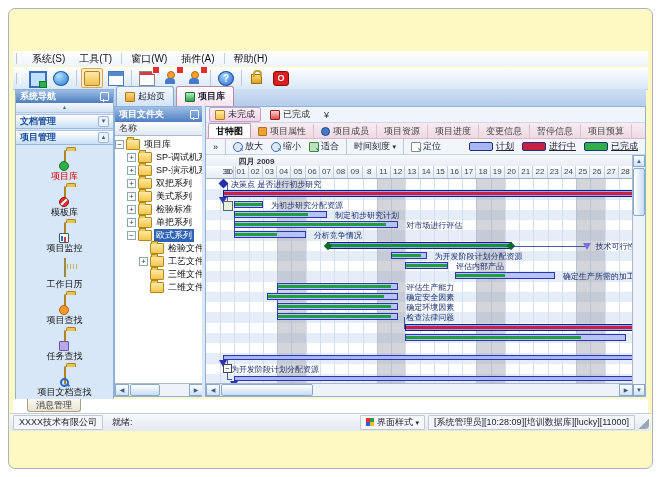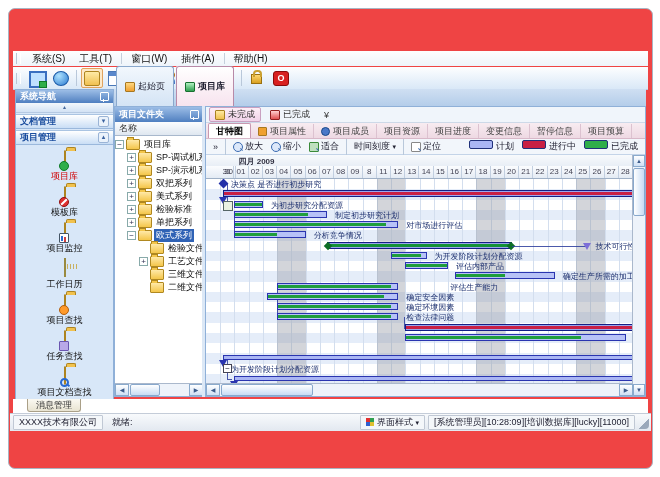--- a/index.html
+++ b/index.html
@@ -1,17 +1,17 @@
 <!DOCTYPE html>
 <html><head>
 <meta charset="utf-8">
 <style>
   html,body{margin:0;padding:0;}
   body{width:660px;height:477px;background:#fff;font-family:"Liberation Sans","DejaVu Sans",sans-serif;position:relative;overflow:hidden;}
-  .frame{position:absolute;left:8px;top:8px;width:643px;height:459px;border:1px solid #a9b4c2;border-radius:7px;background:#ef4444;overflow:hidden;}
+  .frame{position:absolute;left:8px;top:8px;width:643px;height:459px;border:1px solid #a9b4c2;border-radius:7px;background:#fef9c3;overflow:hidden;}
   
   .menubar{position:absolute;left:4px;right:4px;top:42px;height:15px;display:flex;align-items:center;background:linear-gradient(#fefefe,#eef4fa);font-size:10px;color:#111;}
   .grip{width:3px;height:11px;border-left:1px solid #b9c6d6;border-right:1px solid #fff;margin:0 4px 0 3px;}
   .mitem{padding:1px 7px;cursor:default;}
   .msep{width:1px;height:11px;background:#c4cfdc;margin:0 2px;}
   .toolbar{position:absolute;left:4px;right:4px;top:58px;height:22px;display:flex;align-items:center;background:linear-gradient(#fdfeff,#d9e8f7);border-bottom:1px solid #b6cbe2;}
   .tsep{width:1px;height:16px;background:#b9c8da;margin:0 3px;}
   .tbtn{width:20px;height:18px;margin:0 1px;position:relative;border:1px solid transparent;border-radius:2px;}
   .tbtn.active{border-color:#e0a35e;background:#fde9c9;}
   .ti{position:absolute;left:2px;top:2px;width:14px;height:13px;}
@@ -60,21 +60,21 @@
   .ov-mag{background:transparent;border:2px solid #2a6ad0;width:5px;height:5px;}
   .ov-mag::after{content:'';position:absolute;left:4px;top:4px;width:4px;height:2px;background:#2a6ad0;transform:rotate(45deg);}
   .ov-fold2{background:#b9a8e8;border:1px solid #6a55b0;border-radius:1px;}
   .cal{position:relative;width:17px;height:13px;background:#fff;border:1px solid #998a40;margin:3px auto 0;}
   .cal::before{content:'';position:absolute;left:0;right:0;top:0;height:3px;background:#e8b830;}
   .cal::after{content:'';position:absolute;left:2px;top:5px;width:11px;height:5px;background:repeating-linear-gradient(90deg,#c8b060 0 1px,transparent 1px 3px);}
   .side-partial{height:12px;background:linear-gradient(#fdf6e4,#ecd9a8);border-top:1px solid #b8a060;display:flex;align-items:center;justify-content:flex-end;padding:0 2px;}
   
   .content{position:absolute;left:101px;right:2px;top:0;height:100%;}
   .doctabs{position:absolute;left:0;right:0;top:0;height:17px;background:linear-gradient(#cfdff2,#b4cdea);border-bottom:1px solid #8aa8cc;display:flex;align-items:flex-end;padding-left:2px;}
-  .dtab{height:15px;display:flex;align-items:center;padding:12px 8px;font-size:9px;color:#223;border:1px solid #8aa8cc;border-bottom:none;border-radius:3px 3px 0 0;background:linear-gradient(#f2f7fd,#d4e4f5);margin-right:2px;}
+  .dtab{height:15px;display:flex;align-items:center;padding:2px 8px;font-size:9px;color:#223;border:1px solid #8aa8cc;border-bottom:none;border-radius:3px 3px 0 0;background:linear-gradient(#f2f7fd,#d4e4f5);margin-right:2px;}
   .dtab.active{background:linear-gradient(#fff,#f7e3ee);border-color:#b88aa8;font-weight:bold;}
   .dtico{width:8px;height:8px;margin-right:3px;border-radius:1px;}
   .dtico.orange{background:linear-gradient(#ffd880,#f0a030);border:1px solid #a87820;}
   .dtico.green{background:linear-gradient(#b0f0c0,#30a050);border:1px solid #187030;}
   .bodysplit{position:absolute;left:0;right:0;top:17px;bottom:0;}
   
   .treepanel{position:absolute;left:0;top:0;bottom:0;width:88px;border:1px solid #8fb0d8;display:flex;flex-direction:column;background:#fff;}
   .tp-head{height:15px;background:linear-gradient(#9cbde6,#4f7fc0);color:#fff;font-size:9px;font-weight:bold;display:flex;align-items:center;padding:0 4px;}
   .tp-head .sp{flex:1;}
   .tp-col{height:13px;background:linear-gradient(#fcfdfe,#dfe7f0);border-bottom:1px solid #a8b8cc;font-size:9px;color:#333;padding:0 4px;line-height:13px;}
@@ -104,21 +104,21 @@
   .gtab.active{background:#fff;border:1px solid #c898b0;border-bottom:none;border-radius:2px 2px 0 0;color:#000;font-weight:bold;}
   .gtico{width:7px;height:7px;margin-right:3px;border-radius:1px;}
   .gtico.orange{background:#f0a030;border:1px solid #a87820;}
   .gtico.people{background:#4a78c8;border:1px solid #1a4888;border-radius:50%;}
   .gtoolbar{height:15px;background:#f2f6fb;border-bottom:1px solid #c4d4e8;display:flex;align-items:center;font-size:9px;color:#223;padding:0 3px;}
   .gtb{display:flex;align-items:center;padding:0 4px;height:13px;}
   .gico{width:8px;height:8px;border-radius:50%;border:1px solid #3a6ab0;background:#dce8fa;margin-right:2px;position:relative;}
   .gico::after{content:'';position:absolute;left:6px;top:6px;width:3px;height:1px;background:#3a6ab0;transform:rotate(45deg);}
   .gico.fit{border-radius:1px;background:#bfe0bf;border-color:#3a8a3a;}
   .gico.loc{border-radius:1px;background:#fff;border-color:#888;}
-  .legend{margin-left:auto;display:flex;font-size:9px;color:#223;padding-right:4px;}
+  .legend{margin-left:auto;display:flex;align-items:center;font-size:9px;color:#223;padding-right:4px;text-decoration:underline;}
   .lg-swatch{width:22px;height:7px;border:1px solid #20307a;border-radius:2px;margin:0 3px 0 8px;}
   .ganttbody{flex:1;position:relative;}
   #g-month{position:absolute;left:0;right:12px;top:0;height:11px;border-bottom:1px solid #b8c4d6;background:linear-gradient(#f8fafc,#e8eef6);font-size:8px;color:#334;}
   #g-month span{position:absolute;top:1px;white-space:nowrap;font-weight:bold;}
   #g-days{position:absolute;left:0;right:12px;top:11px;height:12px;border-bottom:1px solid #9fb0c6;background:linear-gradient(#fbfcfe,#e4ebf4);}
   .dcell{position:absolute;top:0;bottom:0;border-right:1px solid #c2cfe0;font-size:8px;color:#445;text-align:center;line-height:12px;overflow:hidden;}
   #g-chart{position:absolute;left:0;right:12px;top:24px;bottom:12px;overflow:hidden;background:#fff;}
   .stripe{position:absolute;left:0;right:0;background:#e5edf9;}
   .gl{position:absolute;top:0;bottom:0;width:1px;background:#d3deee;}
   .wk{position:absolute;top:0;bottom:0;background:rgba(150,156,168,0.42);}
@@ -561,21 +561,21 @@
                   <div class="b-prog" style="width: 100%;"></div>
                 </div>
                 <div class="glabel" style="left: 249.967px; top: 83.125px;">评估内部产品</div>
                 <div class="bar b-task" style="left: 249.083px; top: 93.375px; width: 99.6333px;">
                   <div class="b-prog" style="width: 50%;"></div>
                 </div>
                 <div class="glabel" style="left: 356.717px; top: 93.375px;">确定生产所需的加工</div>
                 <div class="bar b-task" style="left: 71.1667px; top: 103.625px; width: 120.983px;">
                   <div class="b-prog" style="width: 95%;"></div>
                 </div>
-                <div class="glabel" style="left: 200.15px; top: 103.625px; padding-left: 44px;">评估生产能力</div>
+                <div class="glabel" style="left: 200.15px; top: 103.625px;">评估生产能力</div>
                 <div class="bar b-task" style="left: 61.2033px; top: 113.875px; width: 130.947px;">
                   <div class="b-prog" style="width: 90%;"></div>
                 </div>
                 <div class="glabel" style="left: 200.15px; top: 113.875px;">确定安全因素</div>
                 <div class="bar b-task" style="left: 71.1667px; top: 124.125px; width: 120.983px;">
                   <div class="b-prog" style="width: 95%;"></div>
                 </div>
                 <div class="glabel" style="left: 200.15px; top: 124.125px;">确定环境因素</div>
                 <div class="bar b-task" style="left: 71.1667px; top: 134.375px; width: 120.983px;">
                   <div class="b-prog" style="width: 95%;"></div>

